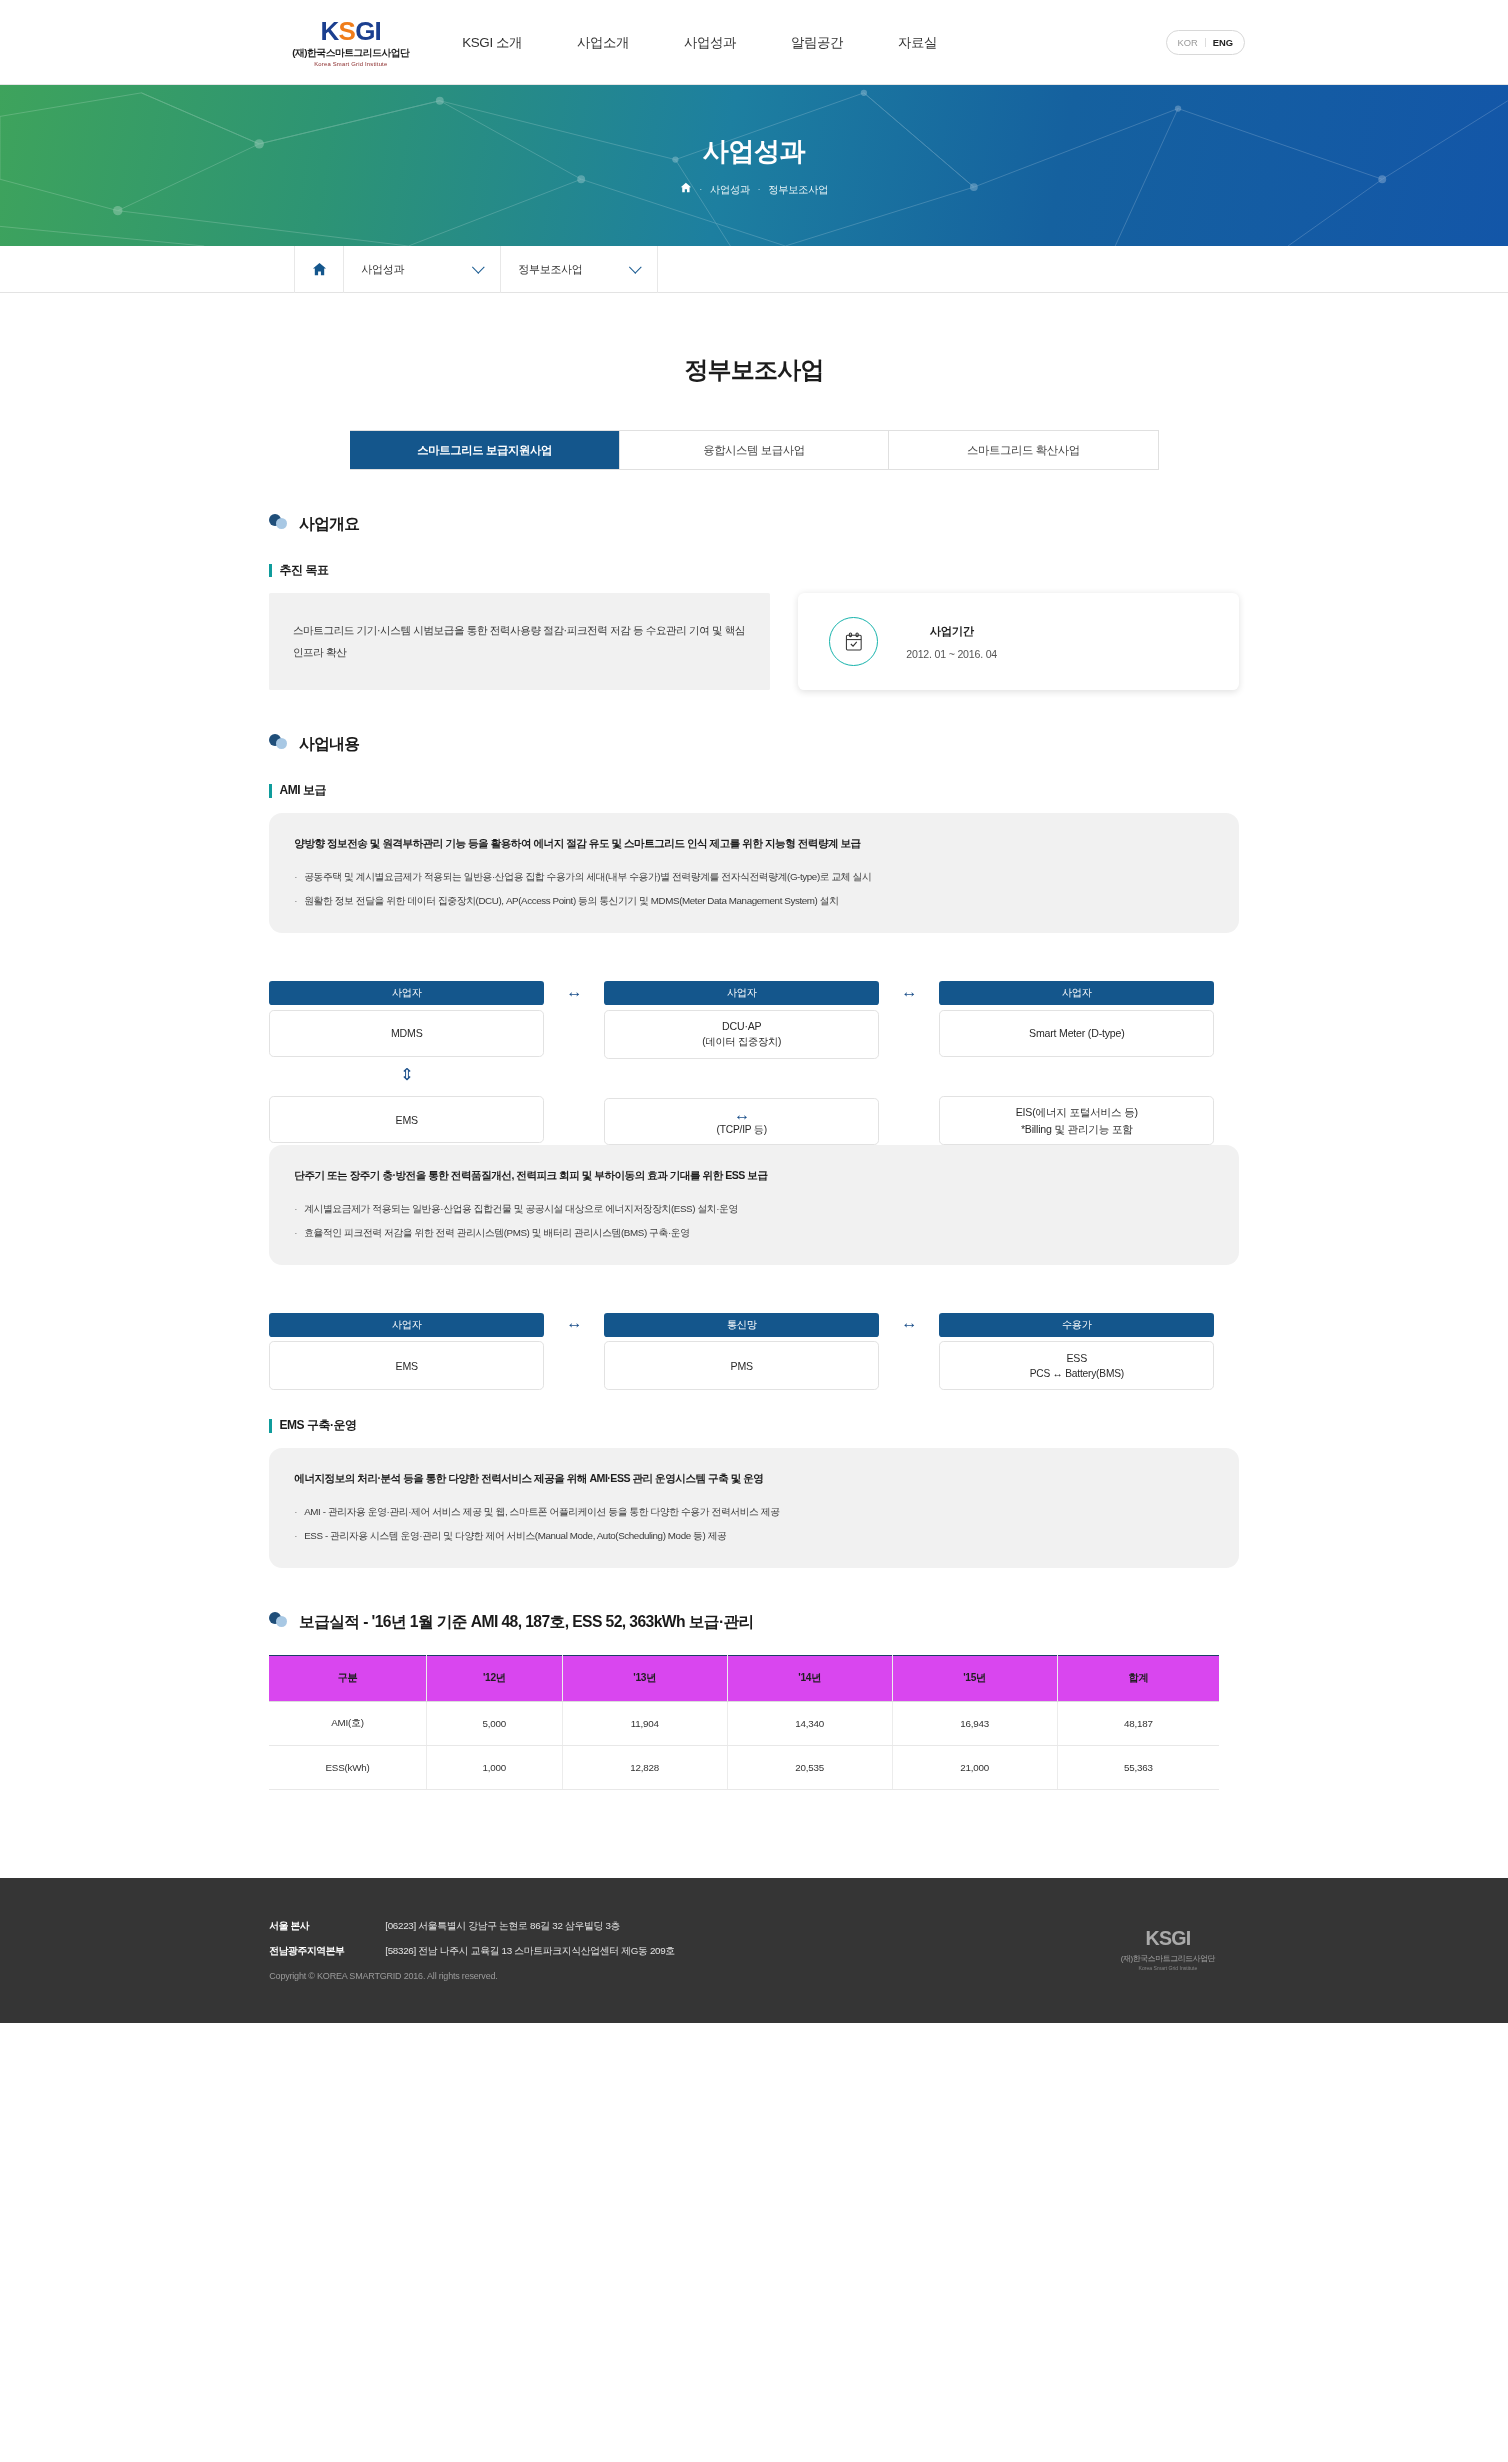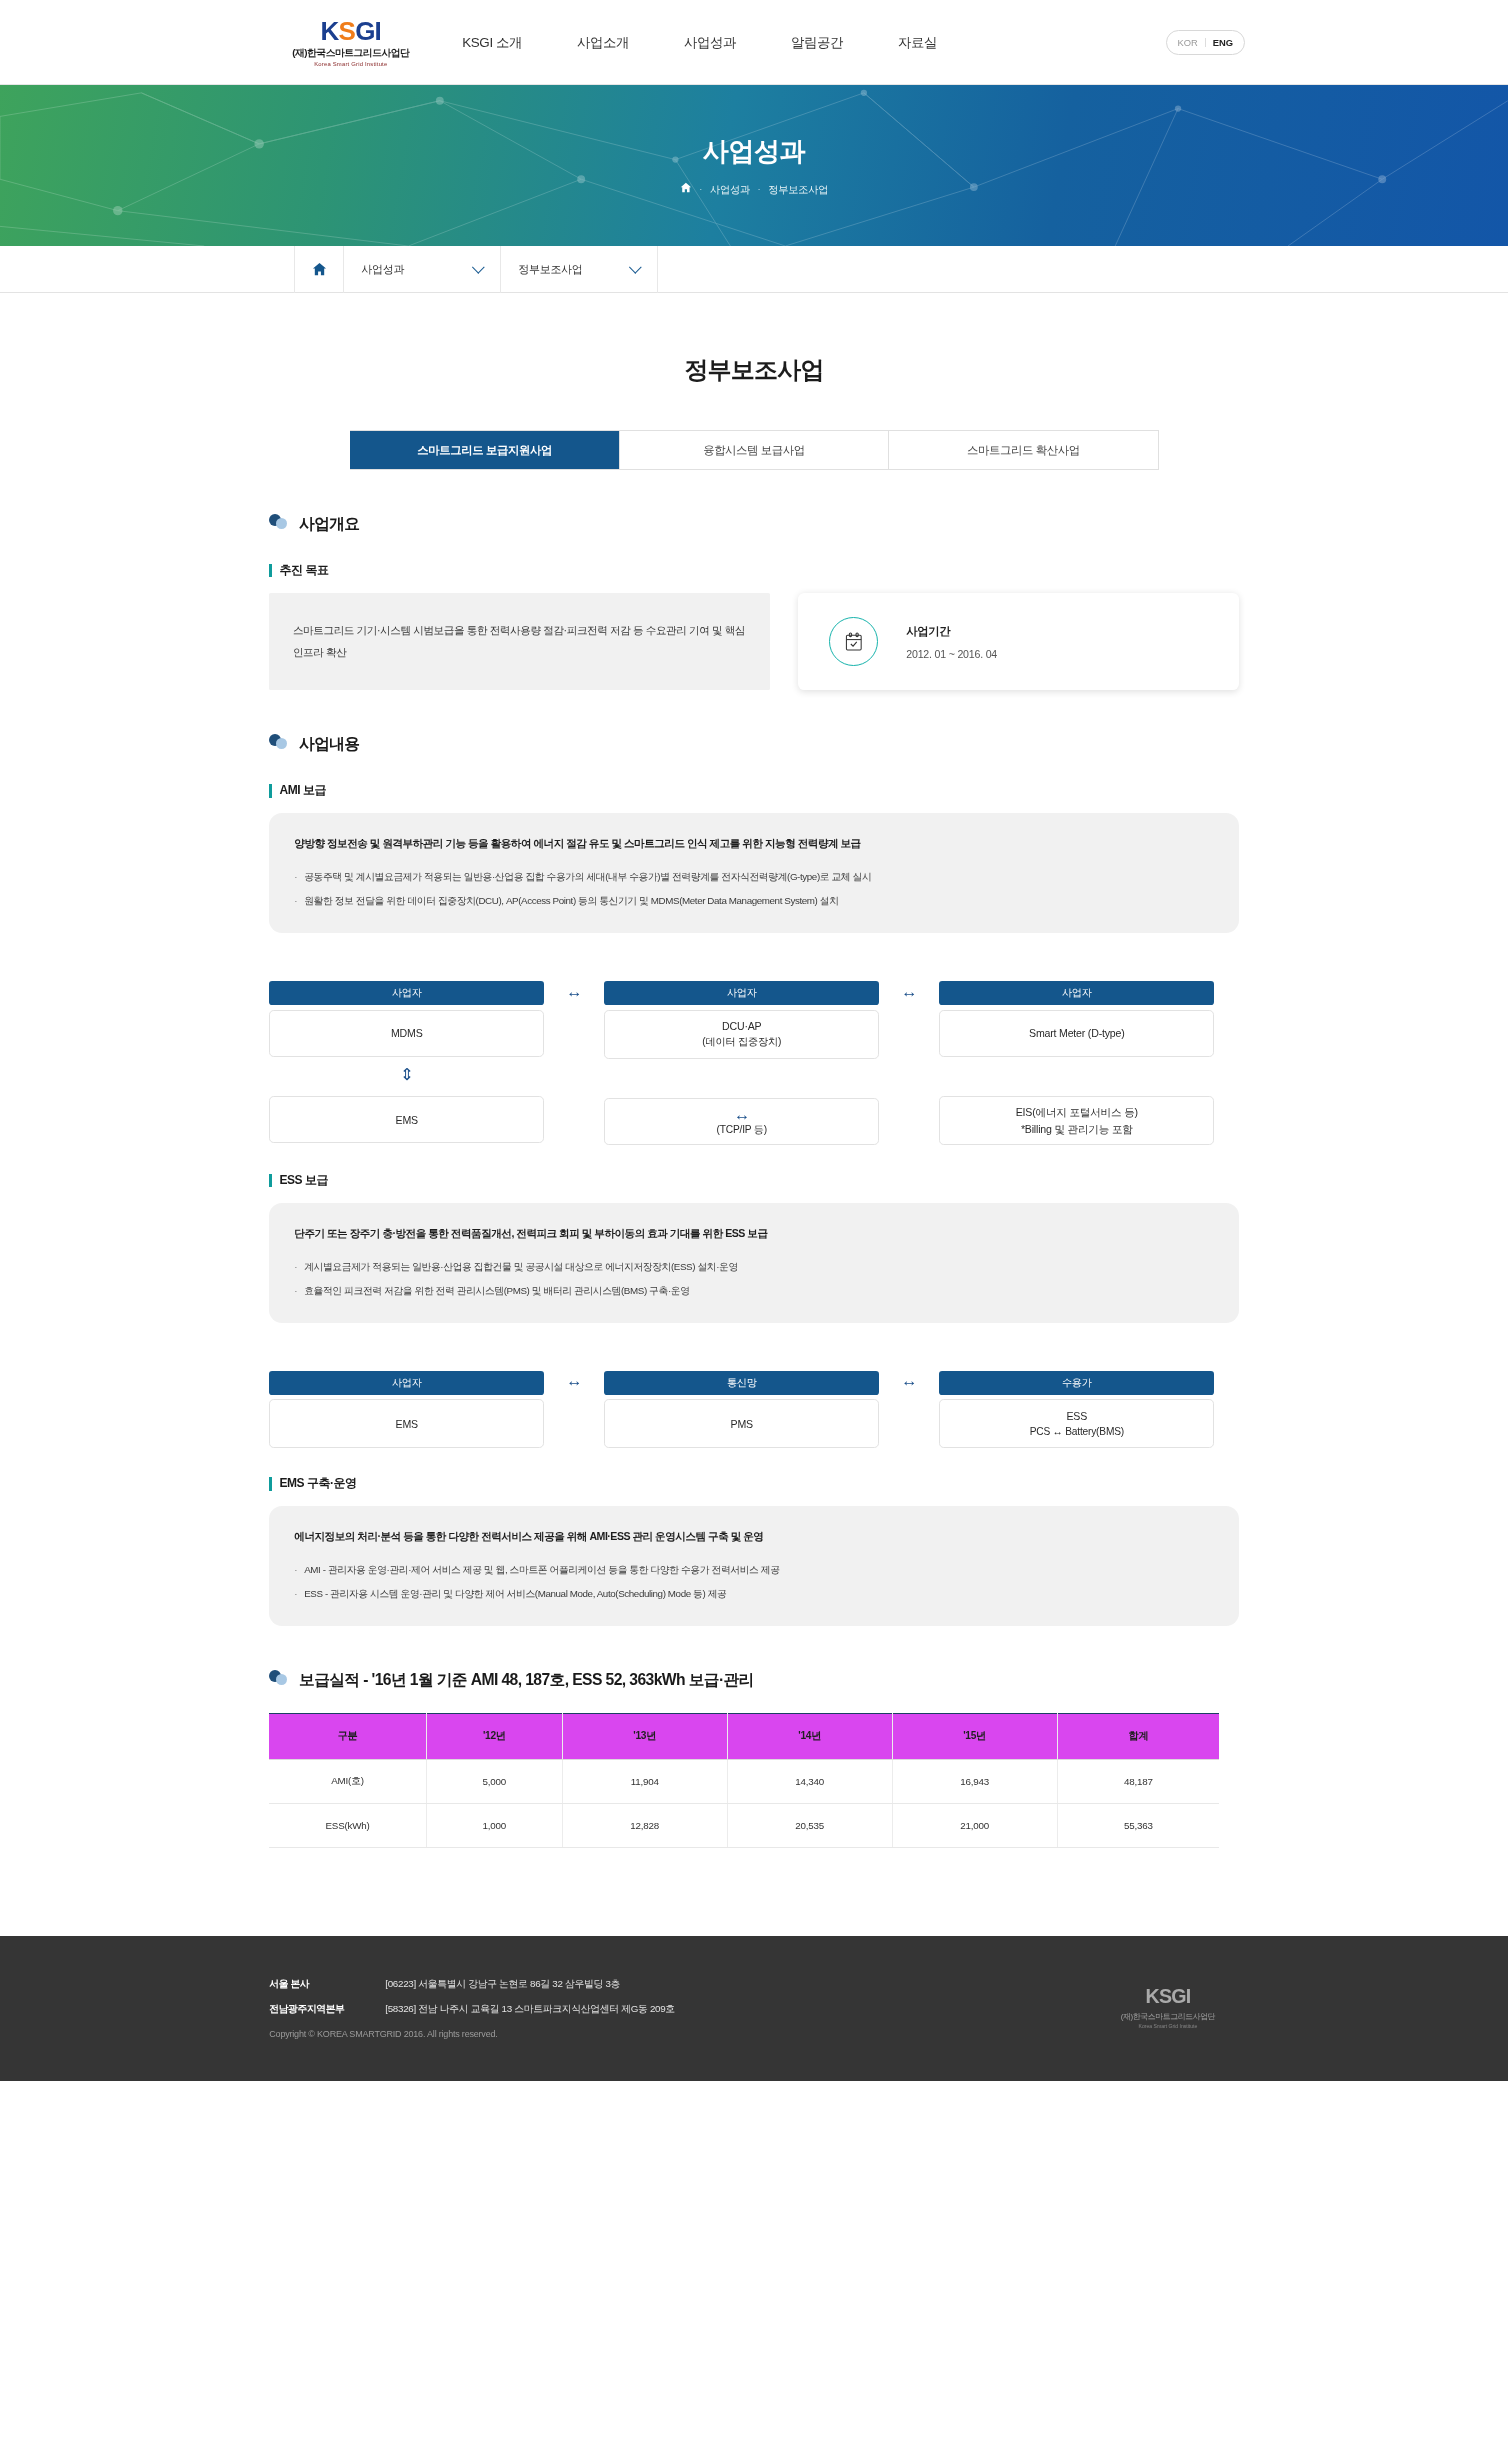--- a/index.html
+++ b/index.html
@@ -157,21 +157,21 @@
   }
   .date-card {
     flex: 1; background: #fff; border-radius: 6.3px;
     box-shadow: 0 1.6px 7.9px rgba(0,0,0,.12);
     display: flex; align-items: center; padding: 0 31px; gap: 28px;
   }
   .cal-circle {
     width: 49px; height: 49px; border: 1.2px solid #17b3ac; border-radius: 50%;
     display: flex; align-items: center; justify-content: center; flex: none;
   }
-  .date-label { font-size: 11.4px; font-weight: bold; color: #222; letter-spacing: -0.4px; }
+  .date-label { font-size: 11.4px; font-weight: bold; color: #222; letter-spacing: -0.4px; text-align: center; }
   .date-val { font-size: 10.6px; color: #555; margin-top: 8.6px; letter-spacing: -0.2px; }
 
   
   .grey-box {
     background: #f1f1f1; border-radius: 13px; margin: 0 6.3px;
     padding: 22px 25px 23.6px;
   }
   .gb-lead {
     font-size: 10.6px; font-weight: bold; color: #1d1d1d;
     letter-spacing: -0.5px; line-height: 1.6;
@@ -450,24 +450,20 @@
         </div>
         <div class="vgap"></div>
         <div class="flow-box h2">
           <span>EIS(에너지 포털서비스 등)</span>
           <span>*Billing 및 관리기능 포함</span>
         </div>
       </div>
     </div>
   </div>
 
-  <div class="sub-h">
-    <i class="sub-bar"></i>
-    <span class="sub-h-t">ESS 보급</span>
-  </div>
   <div class="grey-box">
     <div class="gb-lead">단주기 또는 장주기 충·방전을 통한 전력품질개선, 전력피크 회피 및 부하이동의 효과 기대를 위한 ESS 보급</div>
     <div class="gb-list">
       <div class="gb-li">
         <span class="gb-bul">·</span>
         <span>계시별요금제가 적용되는 일반용·산업용 집합건물 및 공공시설 대상으로 에너지저장장치(ESS) 설치·운영</span>
       </div>
       <div class="gb-li">
         <span class="gb-bul">·</span>
         <span>효율적인 피크전력 저감을 위한 전력 관리시스템(PMS) 및 배터리 관리시스템(BMS) 구축·운영</span>

